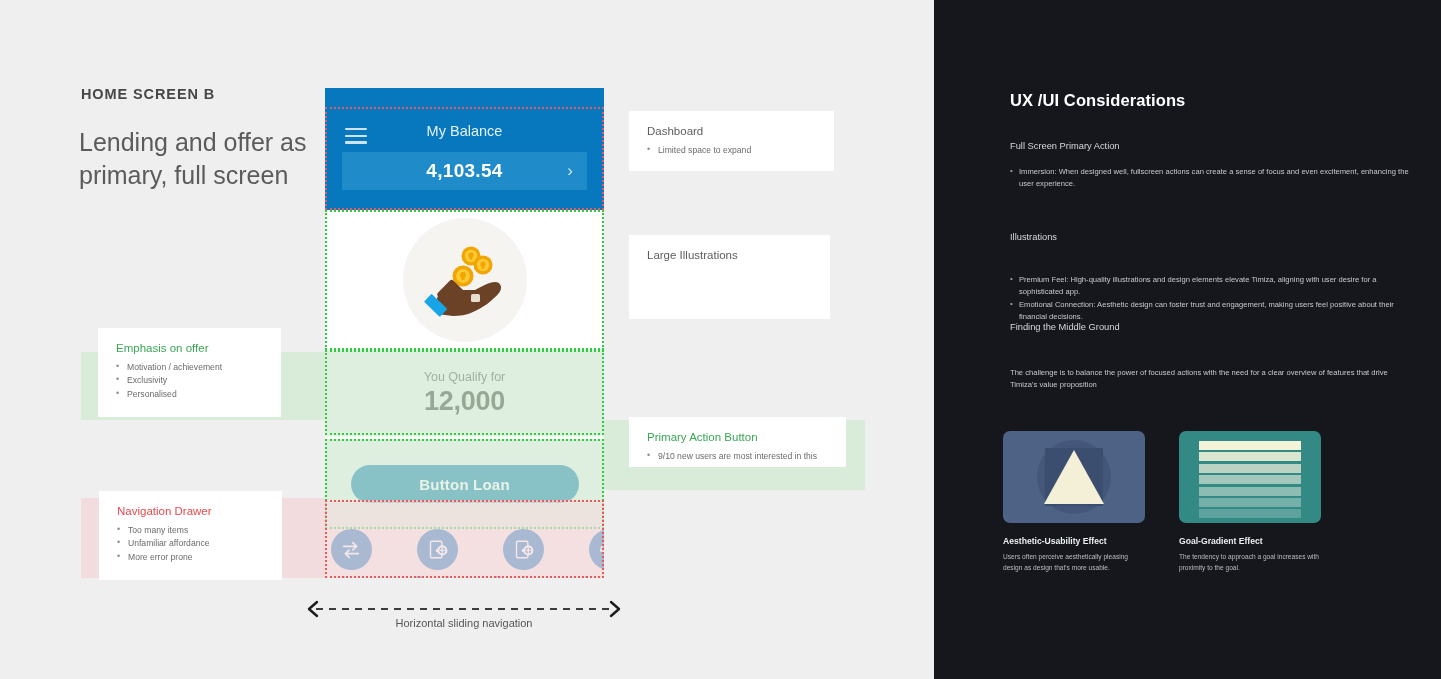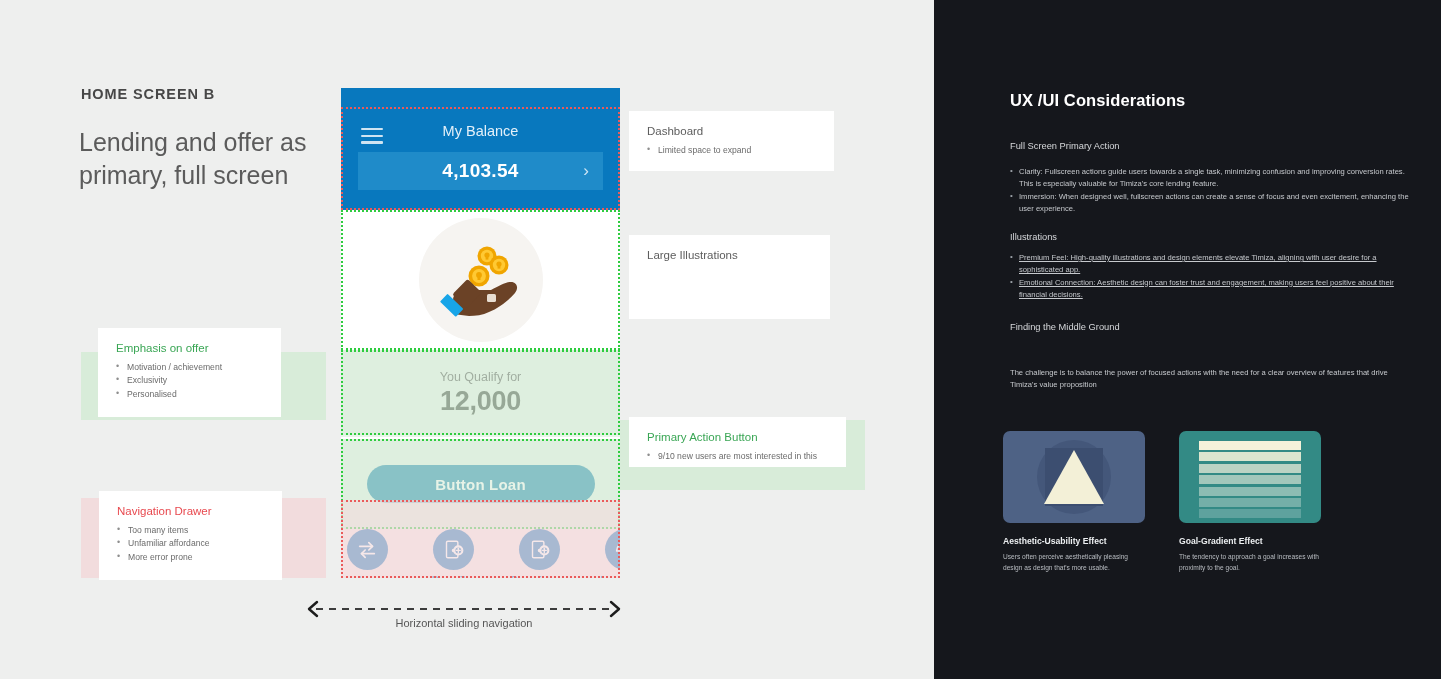--- a/index.html
+++ b/index.html
@@ -62,21 +62,20 @@
   .anno-navdrawer{ left: 99px; top: 491px; width: 183px; }
   .anno-dashboard{ left: 629px; top: 111px; width: 205px; height: 60px; }
   .anno-largeill { left: 629px; top: 235px; width: 201px; height: 84px; }
   .anno-primary  { left: 629px; top: 417px; width: 217px; height: 50px; }
 
   
   .phone {
     position: absolute; left: 325px; top: 88px;
     width: 279px; height: 490px; z-index: 4;
     background: #ffffff;
-    margin-left: 16px;
   }
 
   
   .region { position: absolute; left: 0; width: 279px; z-index: 6; pointer-events: none; }
   .region-header { top: 19px;  height: 103px; border: 2px dotted #ea5a5a; }
   .region-hero   { top: 122px; height: 140px; border: 2px dotted #2ecc3f; }
   .region-qual   { top: 262px; height: 85px;  border: 2px dotted #2ecc3f; background: rgba(216,236,217,0.62); }
   .region-cta    { top: 351px; height: 90px;  border: 2px dotted #2ecc3f; background: rgba(216,236,217,0.62); }
   .region-nav    { top: 412px; height: 78px;  border: 2px dotted #ea5a5a; background: rgba(242,220,221,0.66); }
 
@@ -194,21 +193,21 @@
     font-size: 7.6px; color: #c6c9cd; line-height: 1.62;
   }
   .rp-body ul { list-style: none; }
   .rp-body li { position: relative; padding-left: 9px; }
   .rp-body li::before {
     content: "\2022"; position: absolute; left: 0; top: -1px; color: #9aa0a6; font-size: 8px;
   }
   #sub-fullscreen { top: 141px; }
   #list-fullscreen { top: 166px; width: 406px; }
   #sub-illustrations { top: 232px; }
-  #list-illustrations { top: 252px; width: 406px; text-decoration: underline; }
+  #list-illustrations { top: 274px; width: 406px; }
   #sub-middle { top: 322px; }
   #para-middle { top: 367px; width: 400px; }
 
   
   .effect-card { position: absolute; width: 142px; z-index: 2; }
   #card-aesthetic { left: 1003px; top: 431px; }
   #card-goal      { left: 1179px; top: 431px; }
   .effect-visual {
     width: 142px; height: 92px; border-radius: 7px;
     position: relative; overflow: hidden;
@@ -410,21 +409,20 @@
     <div class="slider-caption">Horizontal sliding navigation</div>
   </div>
 
   <div class="right-panel">
 
     <div class="rp-title">UX /UI Considerations</div>
 
     <div class="rp-sub" id="sub-fullscreen">Full Screen Primary Action</div>
     <div class="rp-body" id="list-fullscreen">
       <ul>
-        <li>Clarity:  Fullscreen  actions guide users towards a single task, minimizing confusion and  improving conversion rates. This is especially valuable for Timiza's  core lending feature.</li>
         <li>Immersion: When designed well, fullscreen actions can create a sense of focus and even excitement, enhancing the user experience.</li>
       </ul>
     </div>
 
     <div class="rp-sub" id="sub-illustrations">Illustrations</div>
     <div class="rp-body" id="list-illustrations">
       <ul>
         <li>Premium Feel: High-quality illustrations and design elements elevate Timiza, aligning with user desire for a sophisticated app.</li>
         <li>Emotional Connection: Aesthetic design can foster trust and engagement, making users feel positive about their financial decisions.</li>
       </ul>

